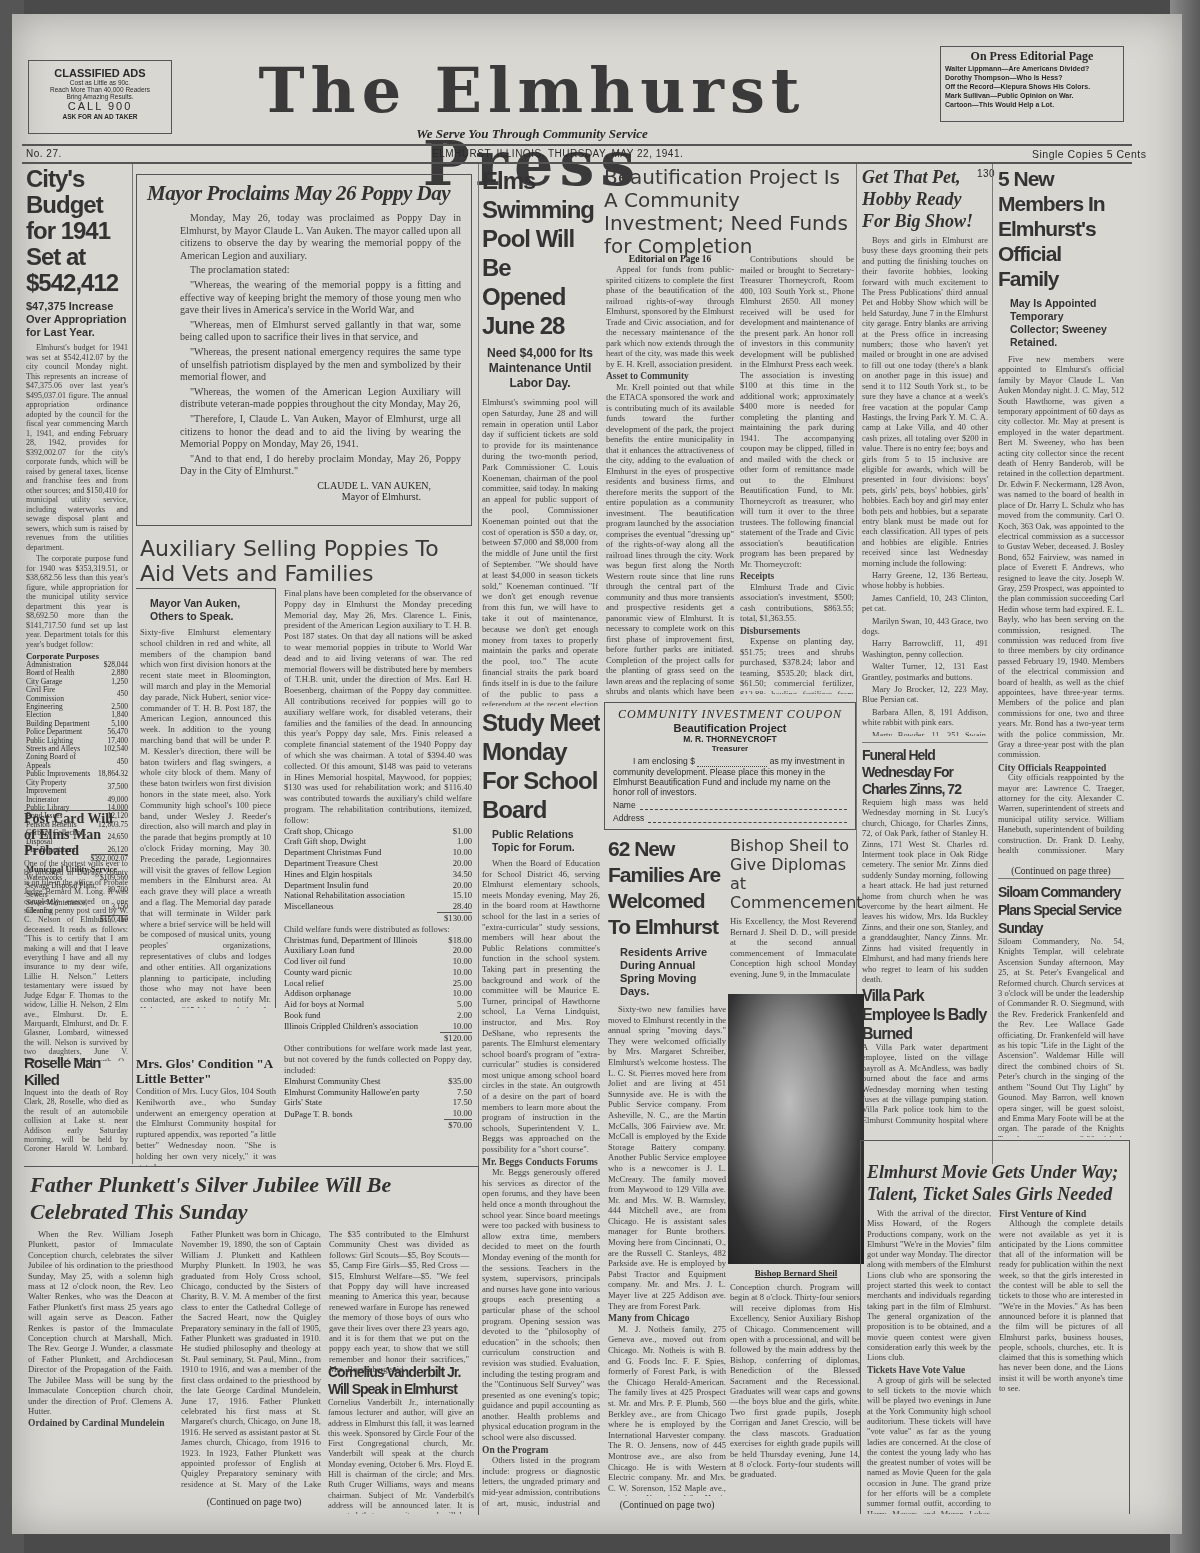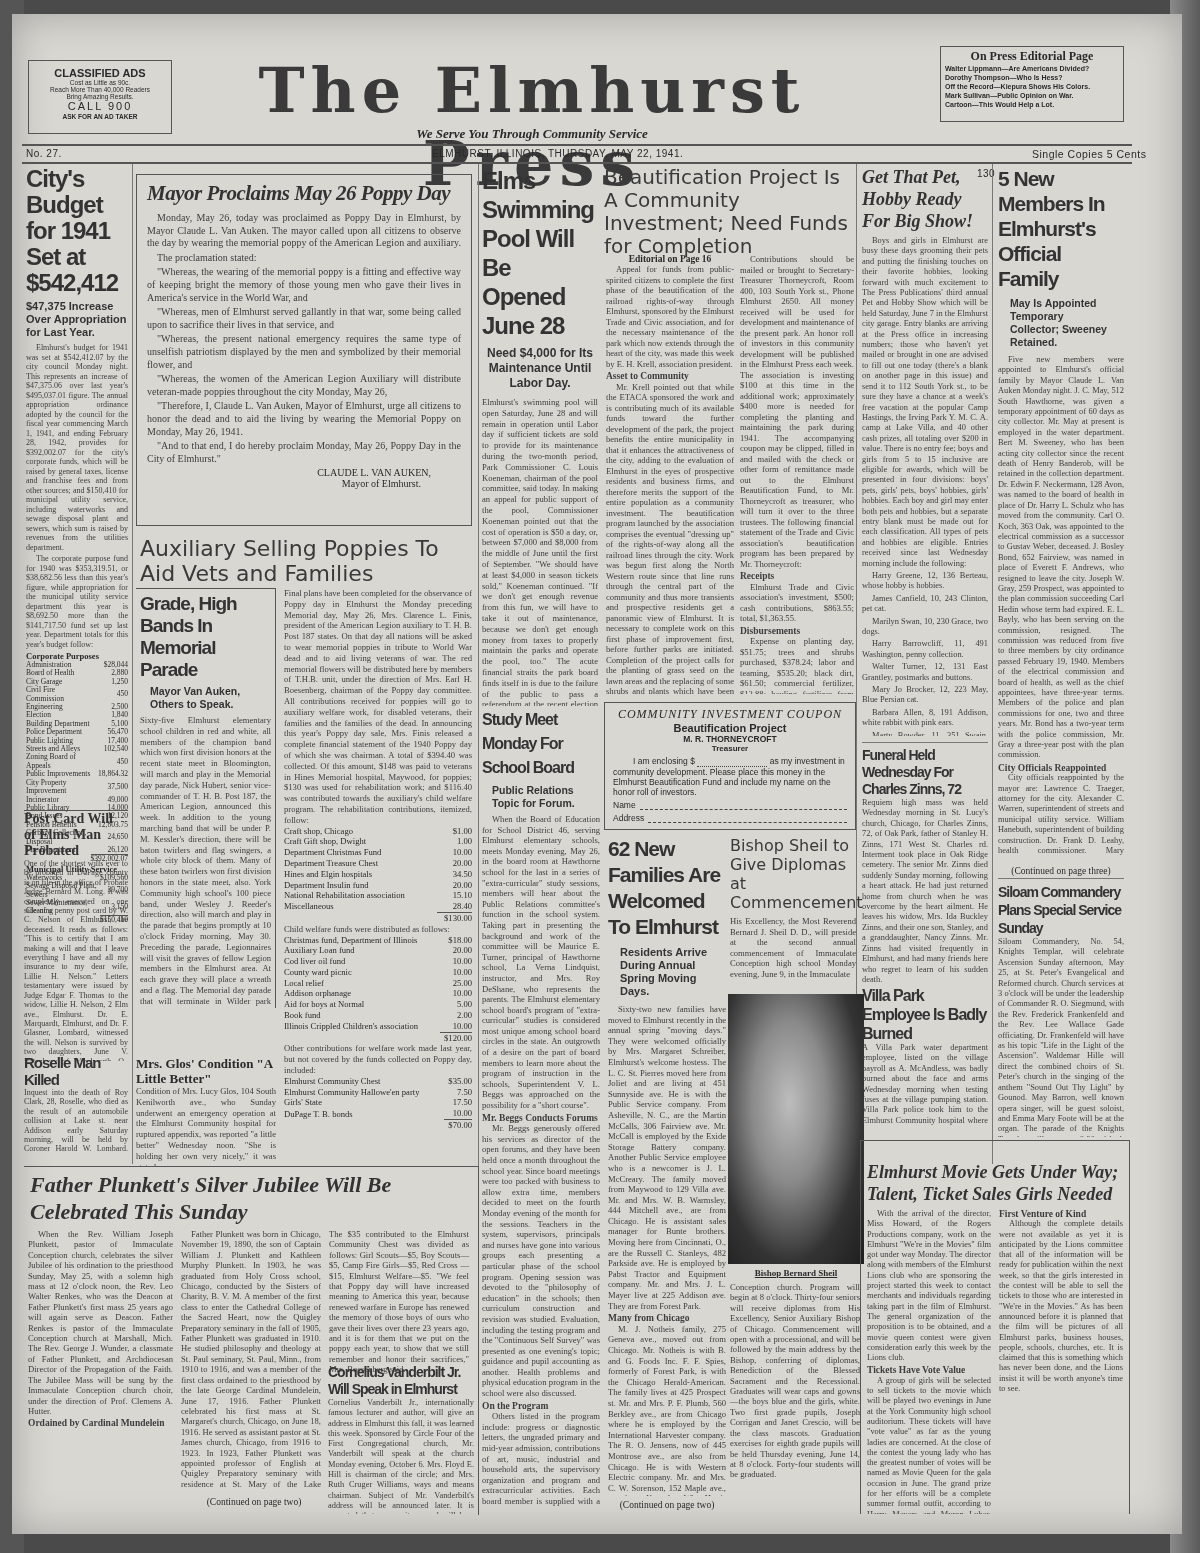--- a/index.html
+++ b/index.html
@@ -189,38 +189,37 @@
     <div class="hd-ital" style="font-size:14px;line-height:16px;font-style:normal;">Post Card Will of Elms Man Probated</div>
     <div class="body" style="font-size:8px;line-height:9.4px;">One of the shortest wills ever to be probated in DuPage county is on file in the office of Probate Judge Bernard M. Long. It was completely executed on one side of a penny post card by W. C. Nelson of Elmhurst, the deceased. It reads as follows: "This is to certify that I am making a will and that I leave everything I have and all my insurance to my dear wife, Lillie H. Nelson." Letters testamentary were issued by Judge Edgar F. Thomas to the widow, Lillie H. Nelson, 2 Elm ave., Elmhurst. Dr. E. Marquardt, Elmhurst, and Dr. F. Glasner, Lombard, witnessed the will. Nelson is survived by two daughters, June V. Ratenbury of Woodworth, O., Joyce, and a son, Kenneth, of Elmhurst. The will was filed June 23, 1940.</div>
   </div>
   <div class="abs" style="left:12px;top:1040px;width:104px;height:100px;overflow:hidden;">
     <div class="hd-cond" style="font-size:15px;">Roselle Man Killed</div>
     <div class="body" style="font-size:8px;line-height:9.4px;">Inquest into the death of Roy Clark, 28, Roselle, who died as the result of an automobile collision at Lake st. near Addison early Saturday morning, will be held by Coroner Harold W. Lombard. Clark's car was struck...</div>
   </div>
 
   <div class="abs box" style="left:124px;top:160px;width:336px;height:352px;padding:6px 10px;box-sizing:border-box;">
     <div class="hd-ital" style="font-size:21px;letter-spacing:-.5px;">Mayor Proclaims May 26 Poppy Day</div>
-    <div class="body" style="font-size:10px;line-height:12.6px;margin-top:6px;">
+    <div class="body" style="font-size:10px;line-height:12.6px;margin-top:6px;margin-left:33px;">
       <p>Monday, May 26, today was proclaimed as Poppy Day in Elmhurst, by Mayor Claude L. Van Auken. The mayor called upon all citizens to observe the day by wearing the memorial poppy of the American Legion and auxiliary.</p>
       <p>The proclamation stated:</p>
       <p>"Whereas, the wearing of the memorial poppy is a fitting and effective way of keeping bright the memory of those young men who gave their lives in America's service in the World War, and</p>
       <p>"Whereas, men of Elmhurst served gallantly in that war, some being called upon to sacrifice their lives in that service, and</p>
       <p>"Whereas, the present national emergency requires the same type of unselfish patriotism displayed by the men and symbolized by their memorial flower, and</p>
       <p>"Whereas, the women of the American Legion Auxiliary will distribute veteran-made poppies throughout the city Monday, May 26,</p>
       <p>"Therefore, I, Claude L. Van Auken, Mayor of Elmhurst, urge all citizens to honor the dead and to aid the living by wearing the Memorial Poppy on Monday, May 26, 1941.</p>
       <p>"And to that end, I do hereby proclaim Monday, May 26, Poppy Day in the City of Elmhurst."</p>
     </div>
     <div style="font-size:10px;text-align:right;margin-right:30px;">CLAUDE L. VAN AUKEN,</div>
     <div style="font-size:10px;text-align:right;margin-right:40px;">Mayor of Elmhurst.</div>
   </div>
 
   <div class="abs hd-sans" style="left:128px;top:522px;width:300px;font-size:22px;line-height:25px;">Auxiliary Selling Poppies To Aid Vets and Families</div>
 
   <div class="abs box" style="left:124px;top:574px;width:140px;height:420px;padding:4px;box-sizing:border-box;border-width:1px 1px 0 0;overflow:hidden;">
-    <div class="hd-cond" style="font-size:19px;line-height:22px;">Grade, High Bands In Memorial Parade</div>
     <div class="deck" style="font-size:10.5px;line-height:13px;margin:4px 10px;">Mayor Van Auken, Others to Speak.</div>
     <div class="body" style="font-size:8.6px;line-height:10.8px;">Sixty-five Elmhurst elementary school children in red and white, all members of the champion band which won first division honors at the recent state meet in Bloomington, will march and play in the Memorial day parade, Nick Hubert, senior vice-commander of T. H. B. Post 187, the American Legion, announced this week. In addition to the young marching band that will be under P. M. Kessler's direction, there will be baton twirlers and flag swingers, a whole city block of them. Many of these baton twirlers won first division honors in the state meet, also. York Community high school's 100 piece band, under Wesley J. Reeder's direction, also will march and play in the parade that begins promptly at 10 o'clock Friday morning, May 30. Preceding the parade, Legionnaires will visit the graves of fellow Legion members in the Elmhurst area. At each grave they will place a wreath and a flag. The Memorial day parade that will terminate in Wilder park where a brief service will be held will be composed of musical units, young peoples' organizations, representatives of clubs and lodges and other entities. All organizations planning to participate, including those who may not have been contacted, are asked to notify Mr. Hubert at 905-W soon. Arthur L. Hellyer, Legionnaire and talented speaker, will give a brief talk and Mayor Claude L. Van Auken will deliver a Memorial day message.</div>
   </div>
 
   <div class="abs" style="left:272px;top:574px;width:188px;height:630px;overflow:hidden;">
     <div class="body" style="font-size:8.6px;line-height:10.8px;">Final plans have been completed for the observance of Poppy day in Elmhurst the Monday preceding Memorial day, May 26, Mrs. Clarence L. Finis, president of the American Legion auxiliary to T. H. B. Post 187 states. On that day all nations will be asked to wear memorial poppies in tribute to World War dead and to aid living veterans of war. The red memorial flowers will be distributed here by members of T.H.B. unit, under the direction of Mrs. Earl H. Boesenberg, chairman of the Poppy day committee. All contributions received for poppies will go to auxiliary welfare work, for disabled veterans, their families and the families of the dead. In announcing this year's Poppy day sale, Mrs. Finis released a complete financial statement of the 1940 Poppy day of which she was chairman. A total of $394.40 was collected. Of this amount, $148 was paid to veterans in Hines Memorial hospital, Maywood, for poppies; $130 was used for rehabilitation work; and $116.40 was contributed towards the auxiliary's child welfare program. The rehabilitation contributions, itemized, follow:</div>
     <table class="tbl" style="font-size:8.6px;line-height:10.8px;">
       <tbody>
           <tr>
             <td>Craft shop, Chicago</td>
@@ -352,21 +351,21 @@
     <div class="contd" style="position:absolute;left:160px;top:330px;width:140px;">(Continued on page two)</div>
   </div>
 
   <div class="abs" style="left:470px;top:152px;width:116px;height:540px;overflow:hidden;">
     <div class="hd-cond" style="font-size:24px;line-height:29px;">Elms Swimming Pool Will Be Opened June 28</div>
     <div class="deck" style="font-size:12px;line-height:15px;text-align:center;margin:6px 0;">Need $4,000 for Its Maintenance Until Labor Day.</div>
     <div class="body" style="font-size:8.6px;line-height:10.8px;">Elmhurst's swimming pool will open Saturday, June 28 and will remain in operation until Labor day if sufficient tickets are sold to provide for its maintenance during the two-month period, Park Commissioner C. Louis Koeneman, chairman of the pool committee, said today. In making an appeal for public support of the pool, Commissioner Koeneman pointed out that the cost of operation is $50 a day, or, between $7,000 and $8,000 from the middle of June until the first of September. "We should have at least $4,000 in season tickets sold," Koeneman continued. "If we don't get enough revenue from this fun, we will have to take it out of maintenance, because we don't get enough money from taxes to properly maintain the parks and operate the pool, too." The acute financial straits the park board finds itself in is due to the failure of the public to pass a referendum at the recent election which would have increased the tax rate from 1.5 to 2 mills and provide the necessary park maintenance and pool operation expense. Because of its restricted funds, the park board has been forced to lay off some labor and curtail park maintenance. Commissioner Koeneman pointed out that the pool has lost money every year it has been in operation with the exception of the first year, the commissioner said. Last year it went $400 in the red. Elmhurst has one of the best swimming pools in the state and is one of the few in Illinois to hold an AA rating—and attracts people from a wide surrounding area, proving a valuable asset in advertising the advantages of the community to prospective residents. Season tickets will be on sale at city hall and at all drug stores and other business places to be announced later, until the day of pool opening, when sales will be conducted only at the pool ticket office.</div>
   </div>
 
   <div class="abs" style="left:470px;top:694px;width:118px;height:800px;overflow:hidden;">
-    <div class="hd-cond" style="font-size:16px;line-height:24px;">Study Meet Monday For School Board</div>
+    <div class="hd-cond" style="font-size:24px;line-height:29px;">Study Meet Monday For School Board</div>
     <div class="deck" style="font-size:10.5px;line-height:13px;margin:4px 10px;">Public Relations Topic for Forum.</div>
     <div class="body" style="font-size:8.6px;line-height:10.6px;">
       <p>When the Board of Education for School District 46, serving Elmhurst elementary schools, meets Monday evening, May 26, in the board room at Hawthorne school for the last in a series of "extra-curricular" study sessions, members will hear about the Public Relations committee's function in the school system. Taking part in presenting the background and work of the committee will be Maurice E. Turner, principal of Hawthorne school, La Verna Lindquist, instructor, and Mrs. Roy DeShane, who represents the parents. The Elmhurst elementary school board's program of "extra-curricular" studies is considered most unique among school board circles in the state. An outgrowth of a desire on the part of board members to learn more about the program of instruction in the schools, Superintendent V. L. Beggs was approached on the possibility for a "short course".</p>
       <div class="sub">Mr. Beggs Conducts Forums</div>
       <p>Mr. Beggs generously offered his services as director of the open forums, and they have been held once a month throughout the school year. Since board meetings were too packed with business to allow extra time, members decided to meet on the fourth Monday evening of the month for the sessions. Teachers in the system, supervisors, principals and nurses have gone into various groups each presenting a particular phase of the school program. Opening session was devoted to the "philosophy of education" in the schools; then curriculum construction and revision was studied. Evaluation, including the testing program and the "Continuous Self Survey" was presented as one evening's topic; guidance and pupil accounting as another. Health problems and physical education program in the school were also discussed.</p>
       <div class="sub">On the Program</div>
       <p>Others listed in the program include: progress or diagnostic letters, the ungraded primary and mid-year admission, contributions of art, music, industrial and household arts, the supervisory organization and program and extracurricular activities. Each board member is supplied with a mimeographed outline covering the material to be discussed at each meeting. An open forum is held following the presentation of the program, and all questions are cleared up. In other words, the board members are "going to school" again. And they like it!</p>
 
     </div>
   </div>
@@ -434,21 +433,21 @@
   <div class="abs" style="left:718px;top:1268px;width:130px;height:220px;overflow:hidden;">
     <div class="body" style="font-size:8.6px;line-height:10.4px;">Conception church. Program will begin at 8 o'clock. Thirty-four seniors will receive diplomas from His Excellency, Senior Auxiliary Bishop of Chicago. Commencement will open with a processional, and will be followed by the main address by the Bishop, conferring of diplomas, Benediction of the Blessed Sacrament and the Recessional. Graduates will wear caps and gowns—the boys blue and the girls, white. Two first grade pupils, Joseph Corrigan and Janet Crescio, will be the class mascots. Graduation exercises for eighth grade pupils will be held Thursday evening, June 14, at 8 o'clock. Forty-four students will be graduated.</div>
   </div>
 
   <div class="abs" style="left:850px;top:152px;width:126px;height:570px;overflow:hidden;">
     <div class="hd-ital" style="font-size:18px;line-height:22px;">Get That Pet, Hobby Ready For Big Show!</div>
     <div class="body" style="font-size:8.4px;line-height:10.4px;margin-top:4px;">
       <p>Boys and girls in Elmhurst are busy these days grooming their pets and putting the finishing touches on their favorite hobbies, looking forward with much excitement to The Press Publications' third annual Pet and Hobby Show which will be held Saturday, June 7 in the Elmhurst city garage. Entry blanks are arriving at the Press office in increasing numbers; those who haven't yet mailed or brought in one are advised to fill out one today (there's a blank on another page in this issue) and send it to 112 South York st., to be sure they have a chance at a week's free vacation at the popular Camp Hastings, the Irving Park Y. M. C. A. camp at Lake Villa, and 40 other cash prizes, all totaling over $200 in value. There is no entry fee; boys and girls from 5 to 15 inclusive are eligible for awards, which will be presented in four divisions: boys' pets, girls' pets, boys' hobbies, girls' hobbies. Each boy and girl may enter both pets and hobbies, but a separate entry blank must be made out for each classification. All types of pets and hobbies are eligible. Entries received since last Wednesday morning include the following:</p>
       <p>Harry Greene, 12, 136 Berteau, whose hobby is hobbies.</p>
       <p>James Canfield, 10, 243 Clinton, pet cat.</p>
-      <p>Marilyn Swan, 10, 230 Grace, two dogs.</p>
+      <p>Marilyn Swan, 10, 443 Grace, two dogs.</p>
       <p>Harry Barrowcliff, 11, 491 Washington, penny collection.</p>
       <p>Walter Turner, 12, 131 East Grantley, postmarks and buttons.</p>
       <p>Mary Jo Brocker, 12, 223 May, Blue Persian cat.</p>
       <p>Barbara Allen, 8, 191 Addison, white rabbit with pink ears.</p>
       <p>Marty Bowder, 11, 351 Swain, fox terrier named Patsy.</p>
 
     </div>
   </div>
 
   <div class="abs" style="left:850px;top:728px;width:126px;height:250px;overflow:hidden;border-top:1px solid #777;">

